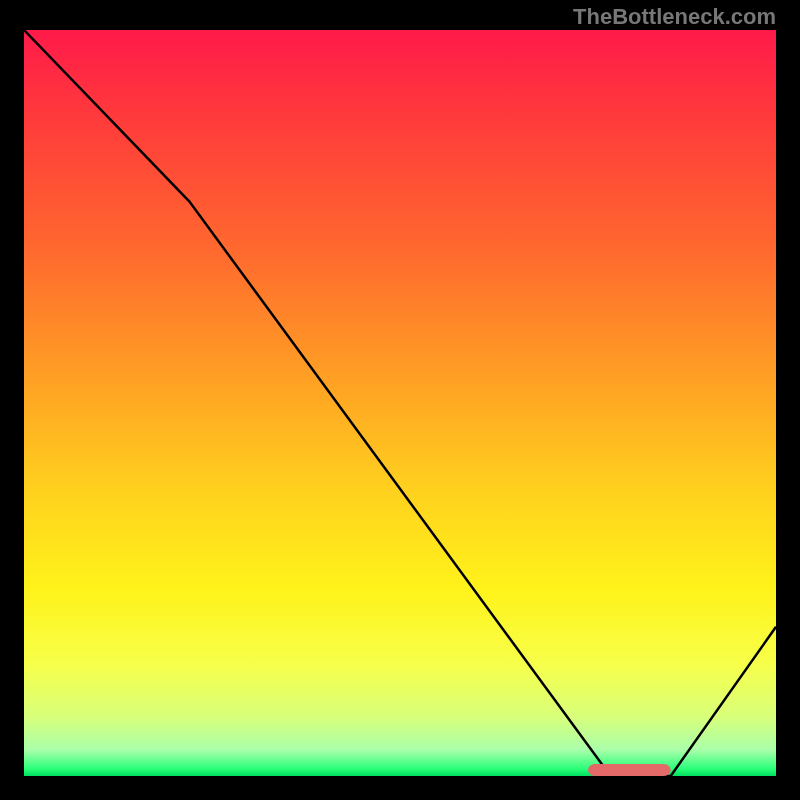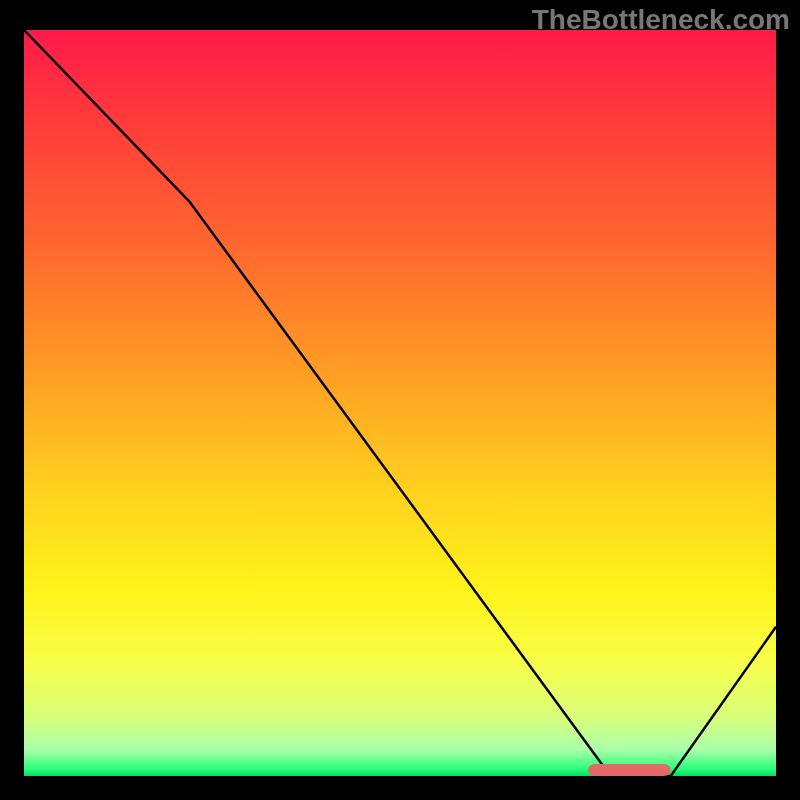--- a/index.html
+++ b/index.html
@@ -13,23 +13,23 @@
   }
   .page {
     width: 800px;
     height: 800px;
     position: relative;
     background: #000;
   }
   .watermark {
     position: absolute;
     top: 4px;
-    right: 10px;
+    right: 24px;
     color: #777;
-    font-size: 28px;
+    font-size: 22px;
     font-weight: 600;
     z-index: 10;
   }
   .plot-frame {
     position: absolute;
     left: 24px;
     top: 30px;
     width: 752px;
     height: 746px;
     background: #000;

